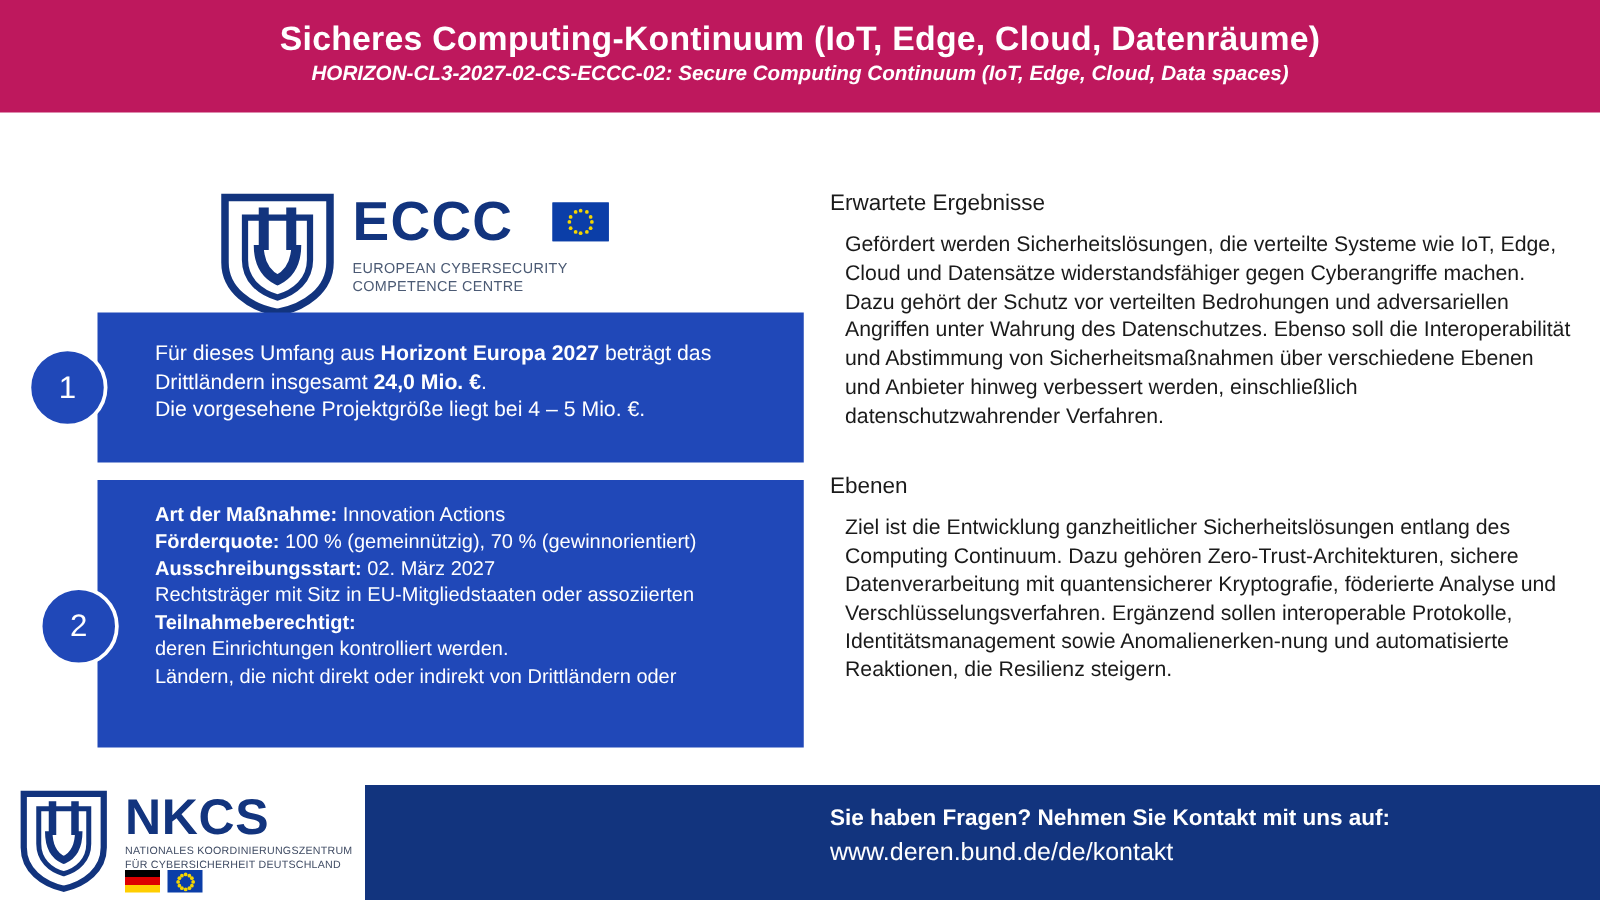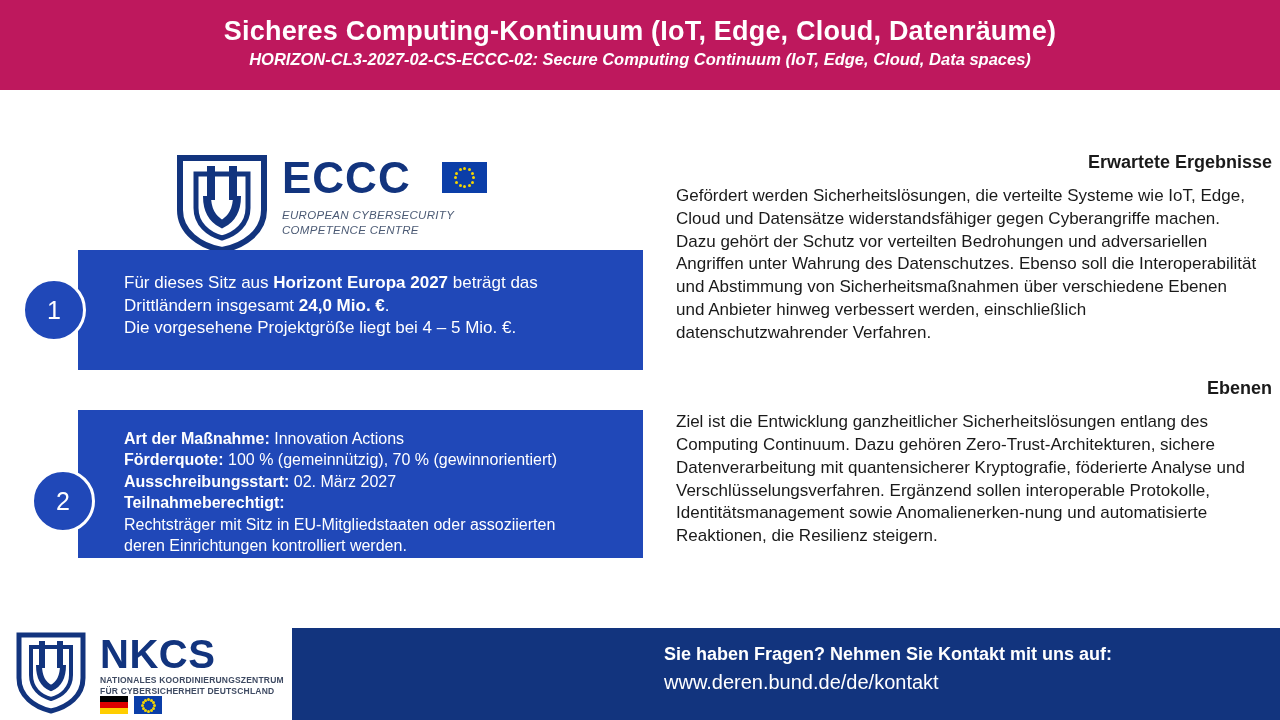--- a/index.html
+++ b/index.html
@@ -77,21 +77,20 @@
     color: #12347e;
     letter-spacing: 1px;
     line-height: 1;
   }
   .eccc-sub {
     margin-top: 8px;
     font-size: 11.5px;
     color: #4b5a74;
     line-height: 1.32;
     letter-spacing: 0.3px;
-    font-style: italic;
   }
   .eu-flag {
     position: absolute;
     left: 268px;
     top: 10px;
     width: 43px;
     height: 29px;
     background: #0b3ea8;
     border: 1px solid #0b3ea8;
   }
@@ -112,23 +111,23 @@
   }
   .box1 {
     left: 78px;
     top: 250px;
     width: 565px;
     height: 120px;
     padding: 22px 22px 0 46px;
   }
   .box2 {
     left: 78px;
-    top: 410px;
+    top: 384px;
     width: 565px;
-    height: 148px;
+    height: 214px;
     padding: 18px 22px 0 46px;
   }
   .box p {
     margin: 0;
     font-size: 17px;
     line-height: 1.33;
   }
   .box2 p {
     font-size: 16px;
     line-height: 1.34;
@@ -152,24 +151,23 @@
 
   
   .right-col {
     position: absolute;
     left: 664px;
     top: 152px;
     width: 608px;
   }
   .section-head {
     font-size: 18px;
-    font-weight: bold;
+    font-weight: normal;
     color: #1a1a1a;
     margin: 0 0 1px 0;
-    text-align: right;
   }
   .section-body {
     font-size: 17px;
     line-height: 1.34;
     color: #1a1a1a;
     margin: 12px;
   }
   .section-gap { height: 22px; }
 
   
@@ -219,21 +217,20 @@
     color: #12347e;
     letter-spacing: 0.5px;
     line-height: 1;
   }
   .nkcs-sub {
     margin-top: 1px;
     font-size: 8.5px;
     color: #3f4b63;
     line-height: 1.3;
     letter-spacing: 0.2px;
-    font-weight: bold;
   }
   .flags {
     position: absolute;
     left: 86px;
     top: 66px;
     display: flex;
     gap: 6px;
   }
   .flag-de {
     width: 28px; height: 18px;
@@ -281,32 +278,32 @@
         <div class="eu-star" style="left: 15.5px; top: 20.7942px;"></div>
         <div class="eu-star" style="left: 12.2058px; top: 17.5px;"></div>
         <div class="eu-star" style="left: 11px; top: 13px;"></div>
         <div class="eu-star" style="left: 12.2058px; top: 8.5px;"></div>
         <div class="eu-star" style="left: 15.5px; top: 5.20577px;"></div>
       </div>
   </div>
 
   <div class="bullet-circle circle1">1</div>
   <div class="box box1" id="box-1">
-      <p><span>Für dieses Sitz aus </span><b>Horizont Europa 2027</b><span> beträgt das</span></p>
+      <p><span>Für dieses Umfang aus </span><b>Horizont Europa 2027</b><span> beträgt das</span></p>
       <p><span>Drittländern insgesamt </span><b>24,0 Mio. €</b><span>.</span></p>
       <p><span>Die vorgesehene Projektgröße liegt bei 4 – 5 Mio. €.</span></p>
     </div>
 
   <div class="bullet-circle circle2">2</div>
   <div class="box box2" id="box-2">
       <p><b>Art der Maßnahme: </b><span>Innovation Actions</span></p>
       <p><b>Förderquote: </b><span>100 % (gemeinnützig), 70 % (gewinnorientiert)</span></p>
       <p><b>Ausschreibungsstart: </b><span>02. März 2027</span></p>
+      <p><span>Rechtsträger mit Sitz in EU-Mitgliedstaaten oder assoziierten</span></p>
       <p><b>Teilnahmeberechtigt:</b></p>
-      <p><span>Rechtsträger mit Sitz in EU-Mitgliedstaaten oder assoziierten</span></p>
       <p><span>deren Einrichtungen kontrolliert werden.</span></p>
       <p><span>Ländern, die nicht direkt oder indirekt von Drittländern oder</span></p>
     </div>
 
   <div class="right-col">
     <p class="section-head">Erwartete Ergebnisse</p>
     <p class="section-body">Gefördert werden Sicherheitslösungen, die verteilte Systeme wie IoT, Edge, Cloud und Datensätze widerstandsfähiger gegen Cyberangriffe machen. Dazu gehört der Schutz vor verteilten Bedrohungen und adversariellen Angriffen unter Wahrung des Datenschutzes. Ebenso soll die Interoperabilität und Abstimmung von Sicherheitsmaßnahmen über verschiedene Ebenen und Anbieter hinweg verbessert werden, einschließlich datenschutzwahrender Verfahren.</p>
     <div class="section-gap"></div>
     <p class="section-head">Ebenen</p>
     <p class="section-body">Ziel ist die Entwicklung ganzheitlicher Sicherheitslösungen entlang des Computing Continuum. Dazu gehören Zero-Trust-Architekturen, sichere Datenverarbeitung mit quantensicherer Kryptografie, föderierte Analyse und Verschlüsselungsverfahren. Ergänzend sollen interoperable Protokolle, Identitätsmanagement sowie Anomalienerken-nung und automatisierte Reaktionen, die Resilienz steigern.</p>

